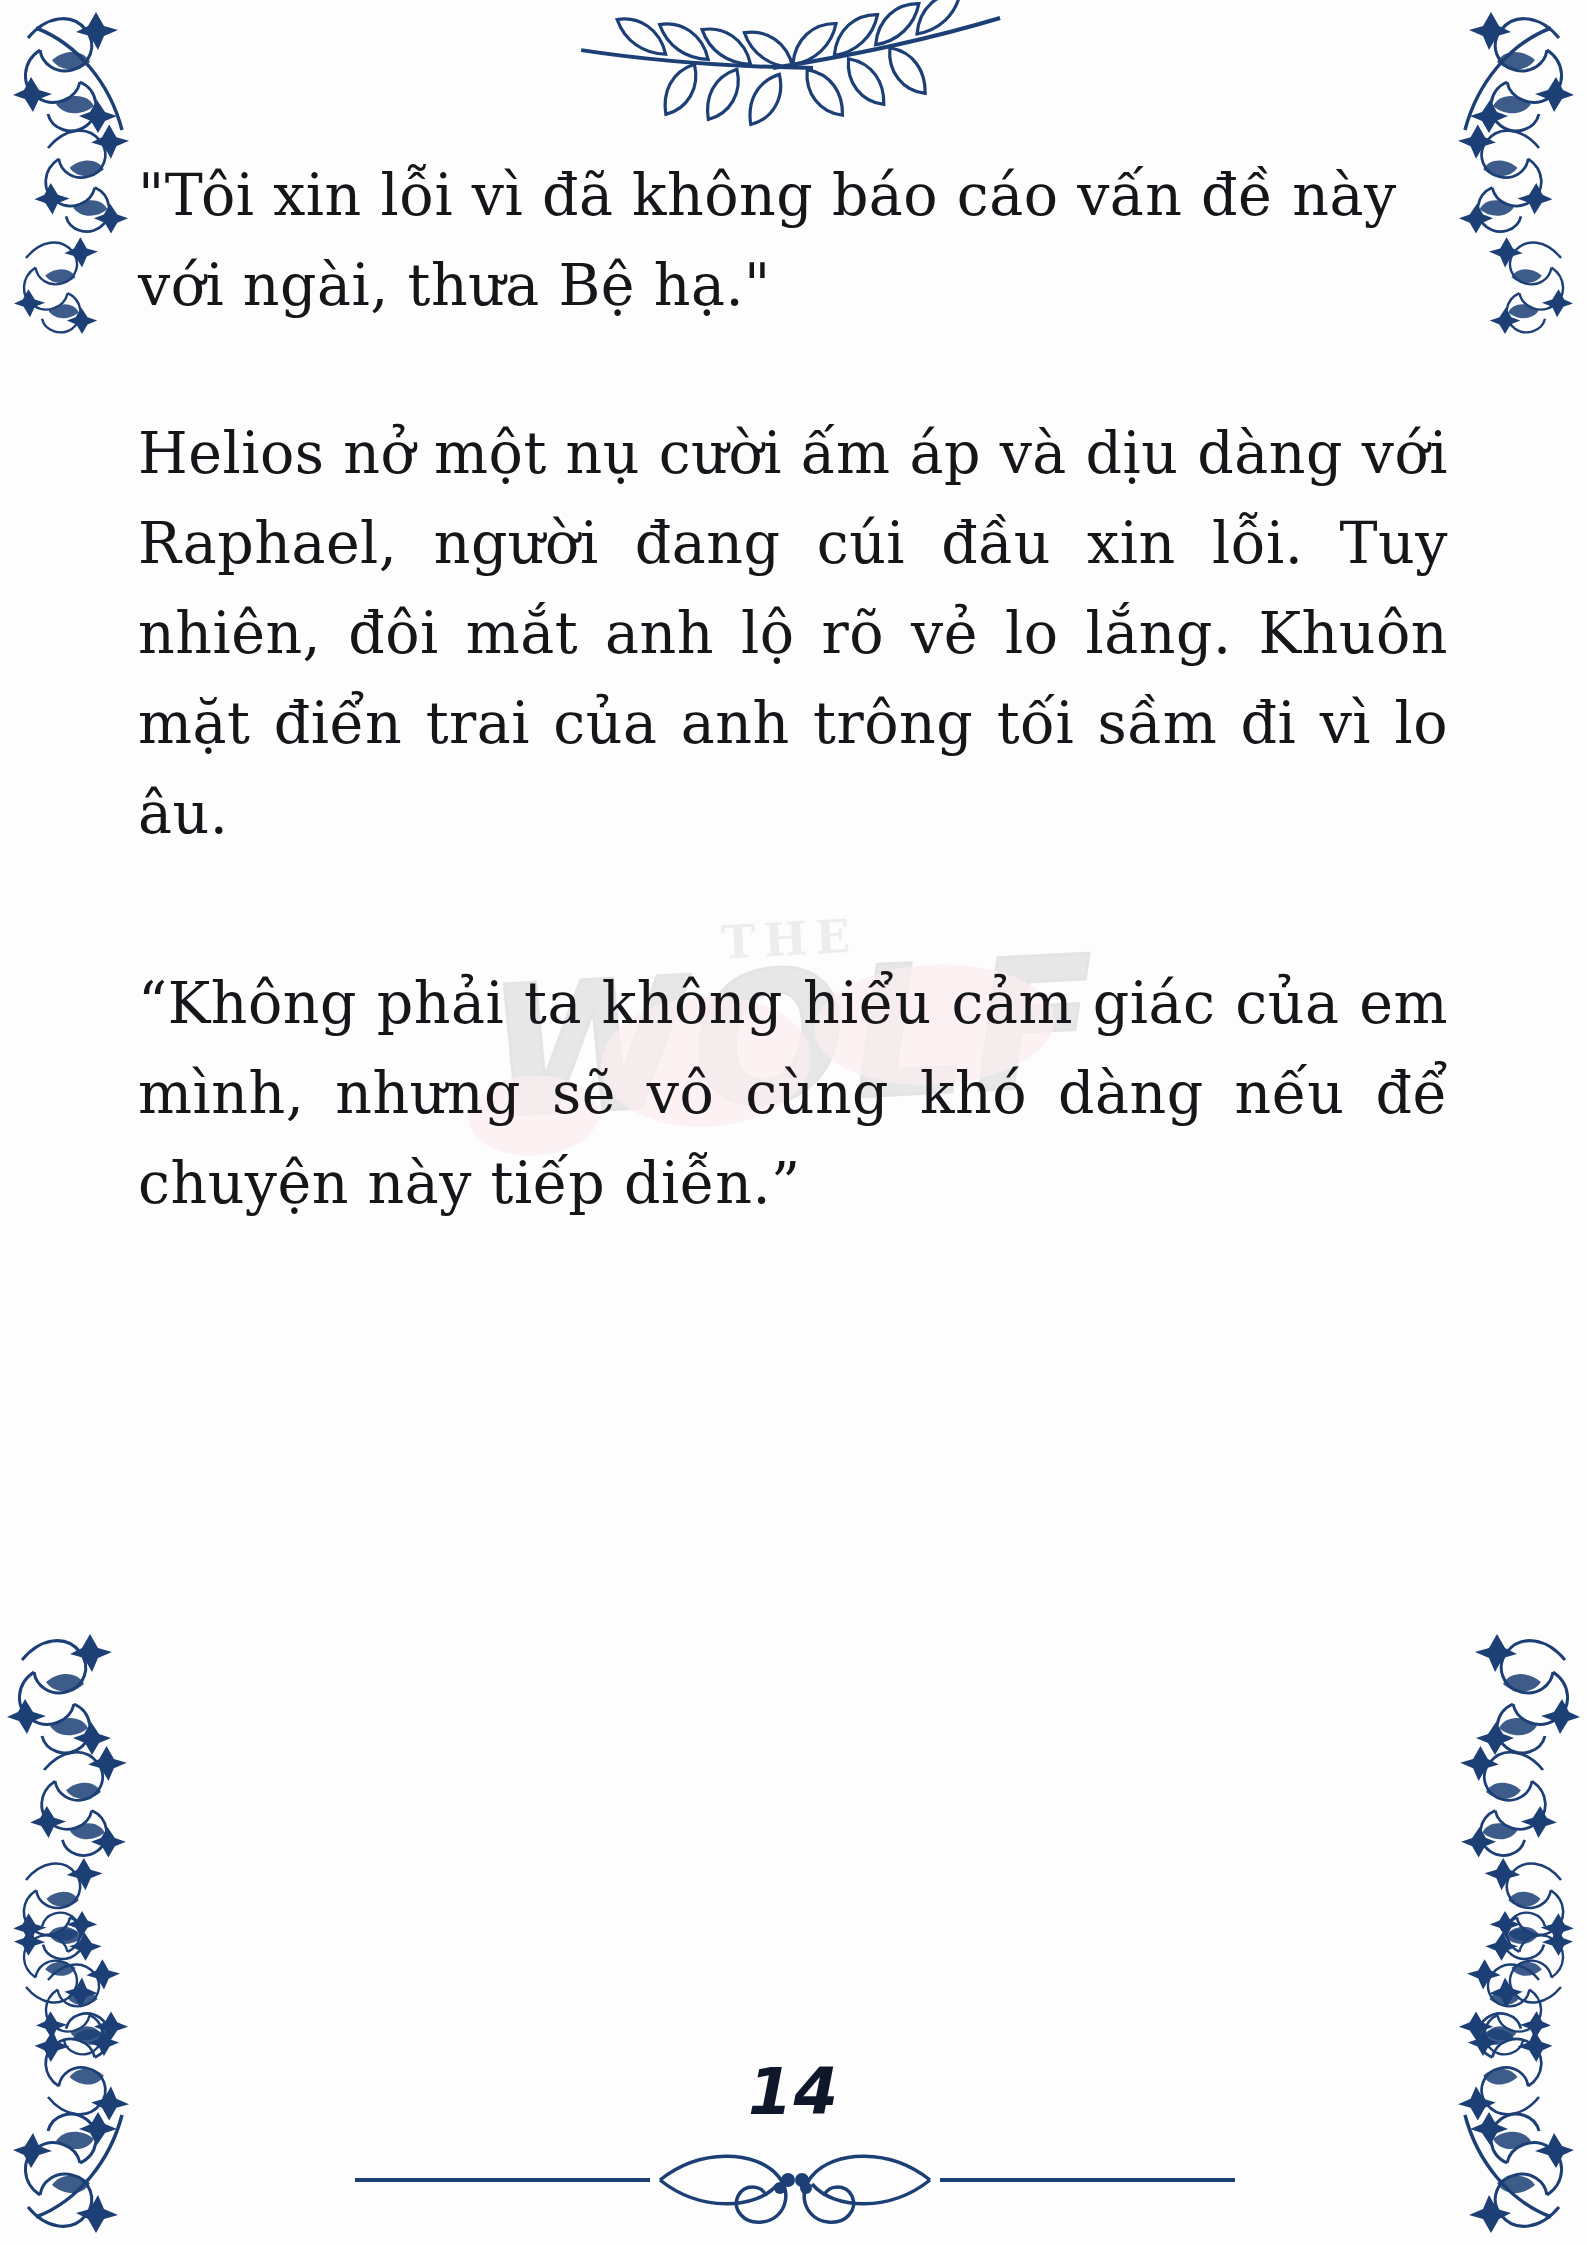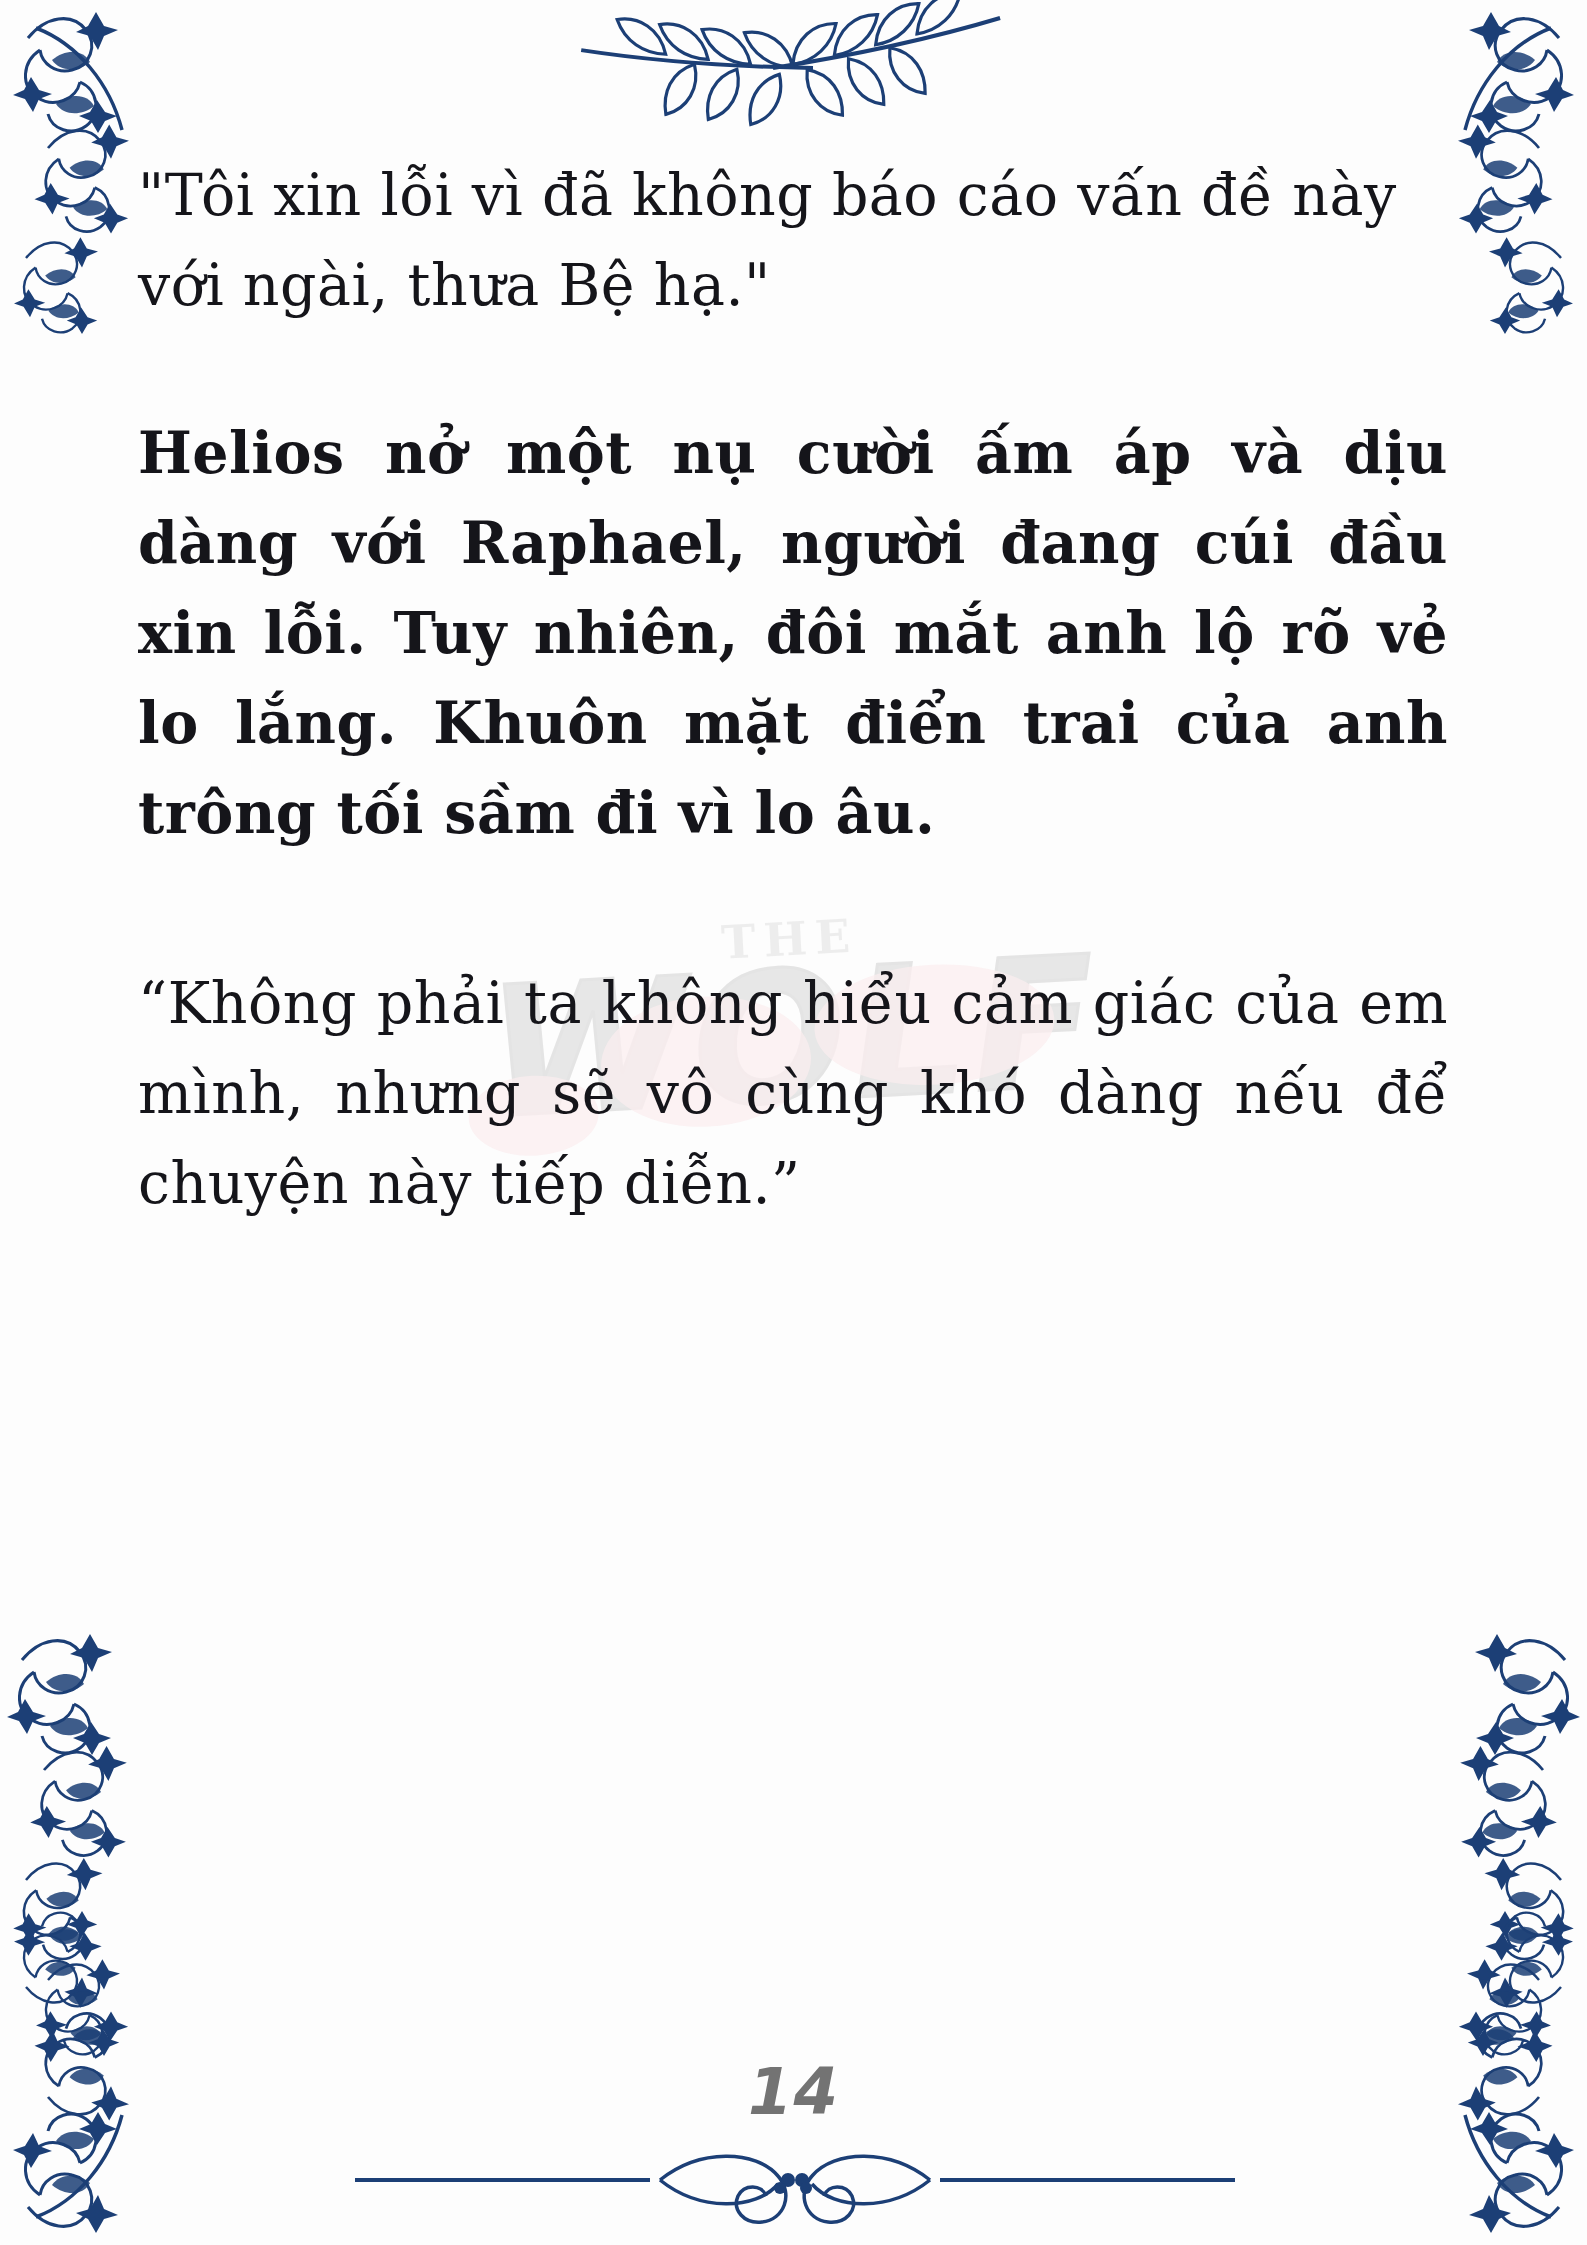--- a/index.html
+++ b/index.html
@@ -83,34 +83,34 @@
     font-size: 57px;
     line-height: 1.58;
     margin: 0 0 62px 0;
     letter-spacing: 0.5px;
   }
   .para.justify {
     text-align: justify;
   }
   .para.p1 { margin-bottom: 78px; }
   .para.p2 { margin-bottom: 96px; }
-  .para.p3 { margin-bottom: 100px; font-weight: bold; }
+  .para.p3 { margin-bottom: 100px; }
 
   
   .page-number {
     position: absolute;
     left: 0;
     right: 0;
     top: 2055px;
     text-align: center;
     font-family: "DejaVu Sans", sans-serif;
     font-weight: bold;
     font-style: italic;
     font-size: 64px;
-    color: #737373;
+    color: #0f172a;
     letter-spacing: 1px;
   }
 </style>
 </head>
 <body>
 
 <div class="page">
 
   <svg class="frame-svg" viewBox="0 0 1587 2245" xmlns="http://www.w3.org/2000/svg">
     <defs>

